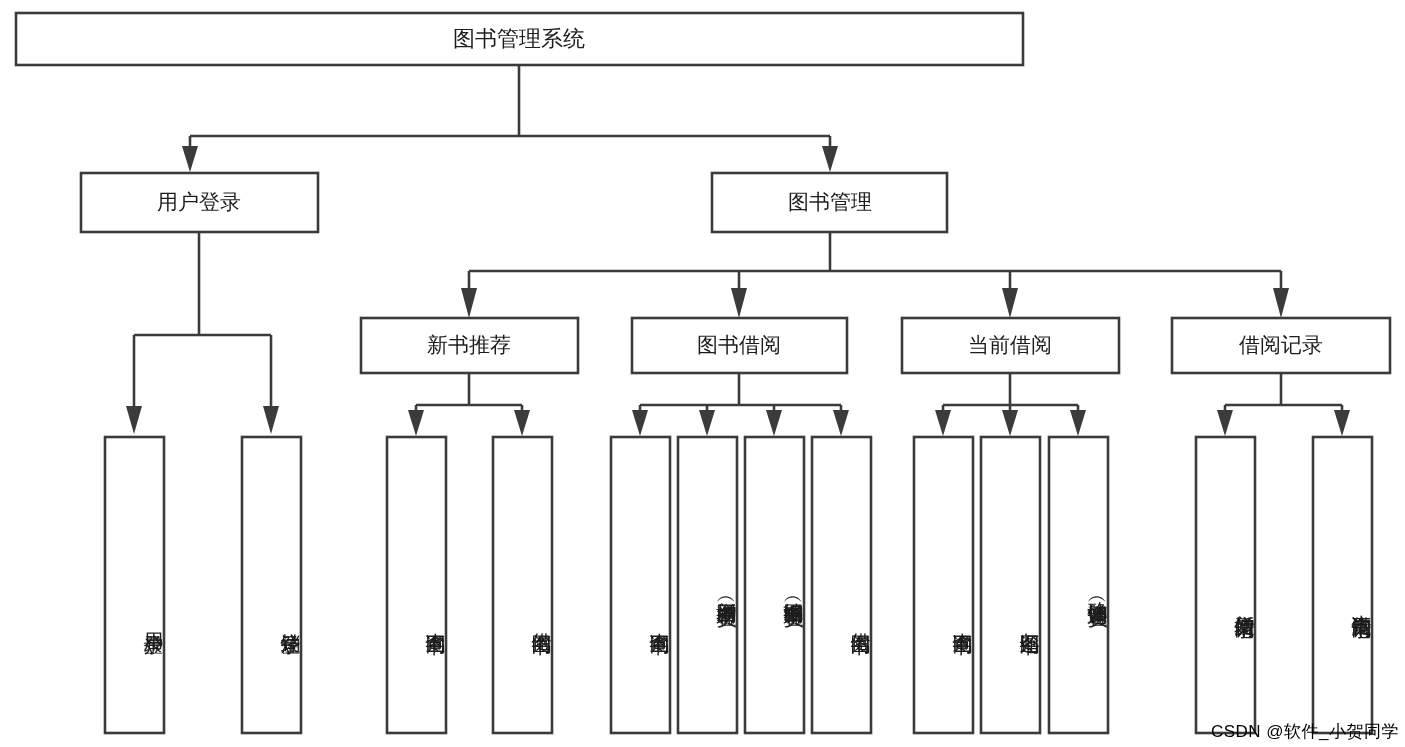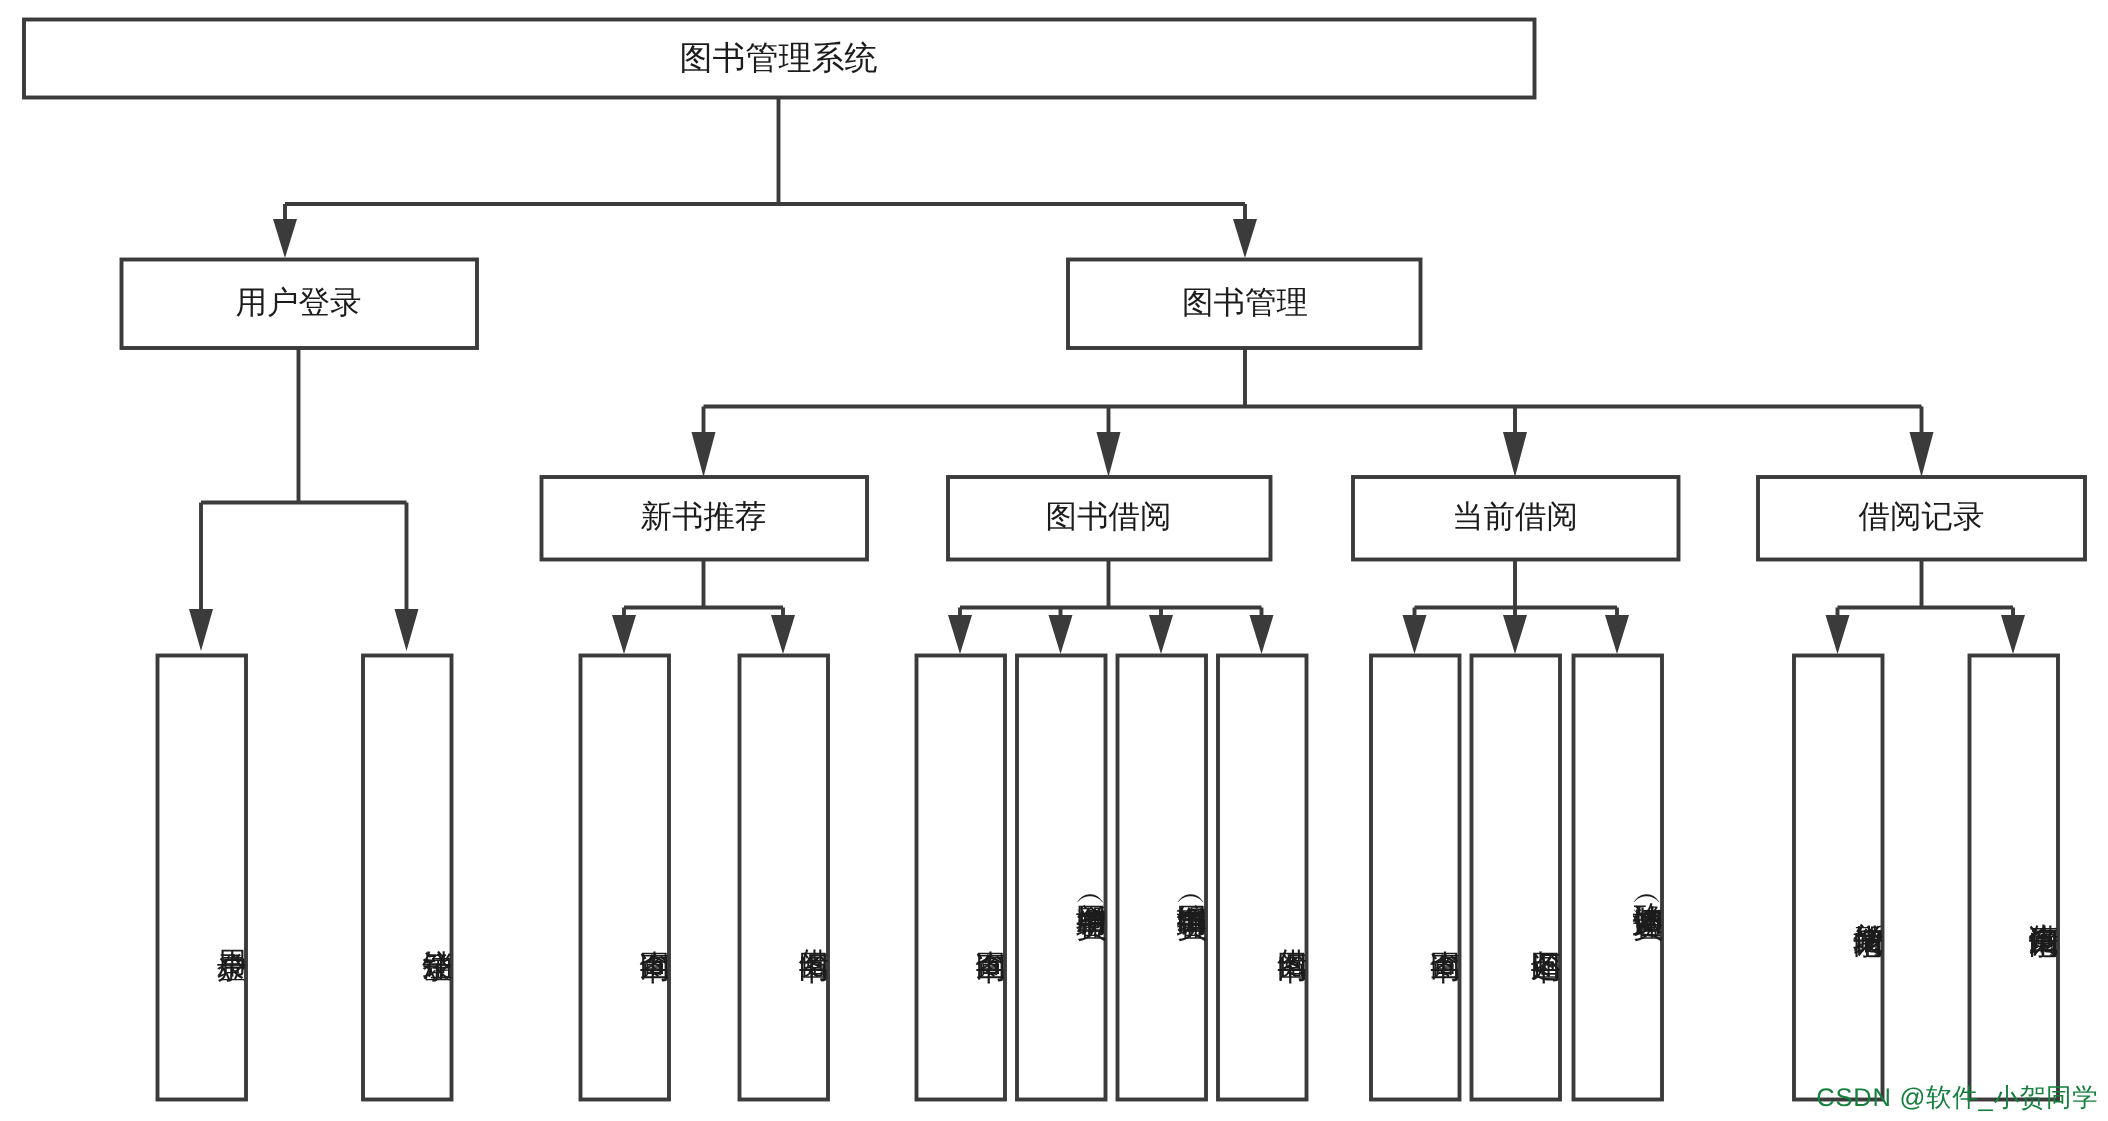--- a/index.html
+++ b/index.html
@@ -70,21 +70,21 @@
     align-items: flex-start;
     justify-content: center;
     pointer-events: none;
   }
   .watermark {
     position: absolute;
     right: 6px;
     bottom: 4px;
     font-family: "Liberation Sans", "DejaVu Sans", sans-serif;
     font-size: 17px;
-    color: #15803d;
+    color: #000000;
     letter-spacing: 0.5px;
     white-space: nowrap;
   }
 </style>
 </head>
 <body>
 
 <div id="diagram-root">
 
   <svg id="tree" viewBox="0 0 1405 747" xmlns="http://www.w3.org/2000/svg">

